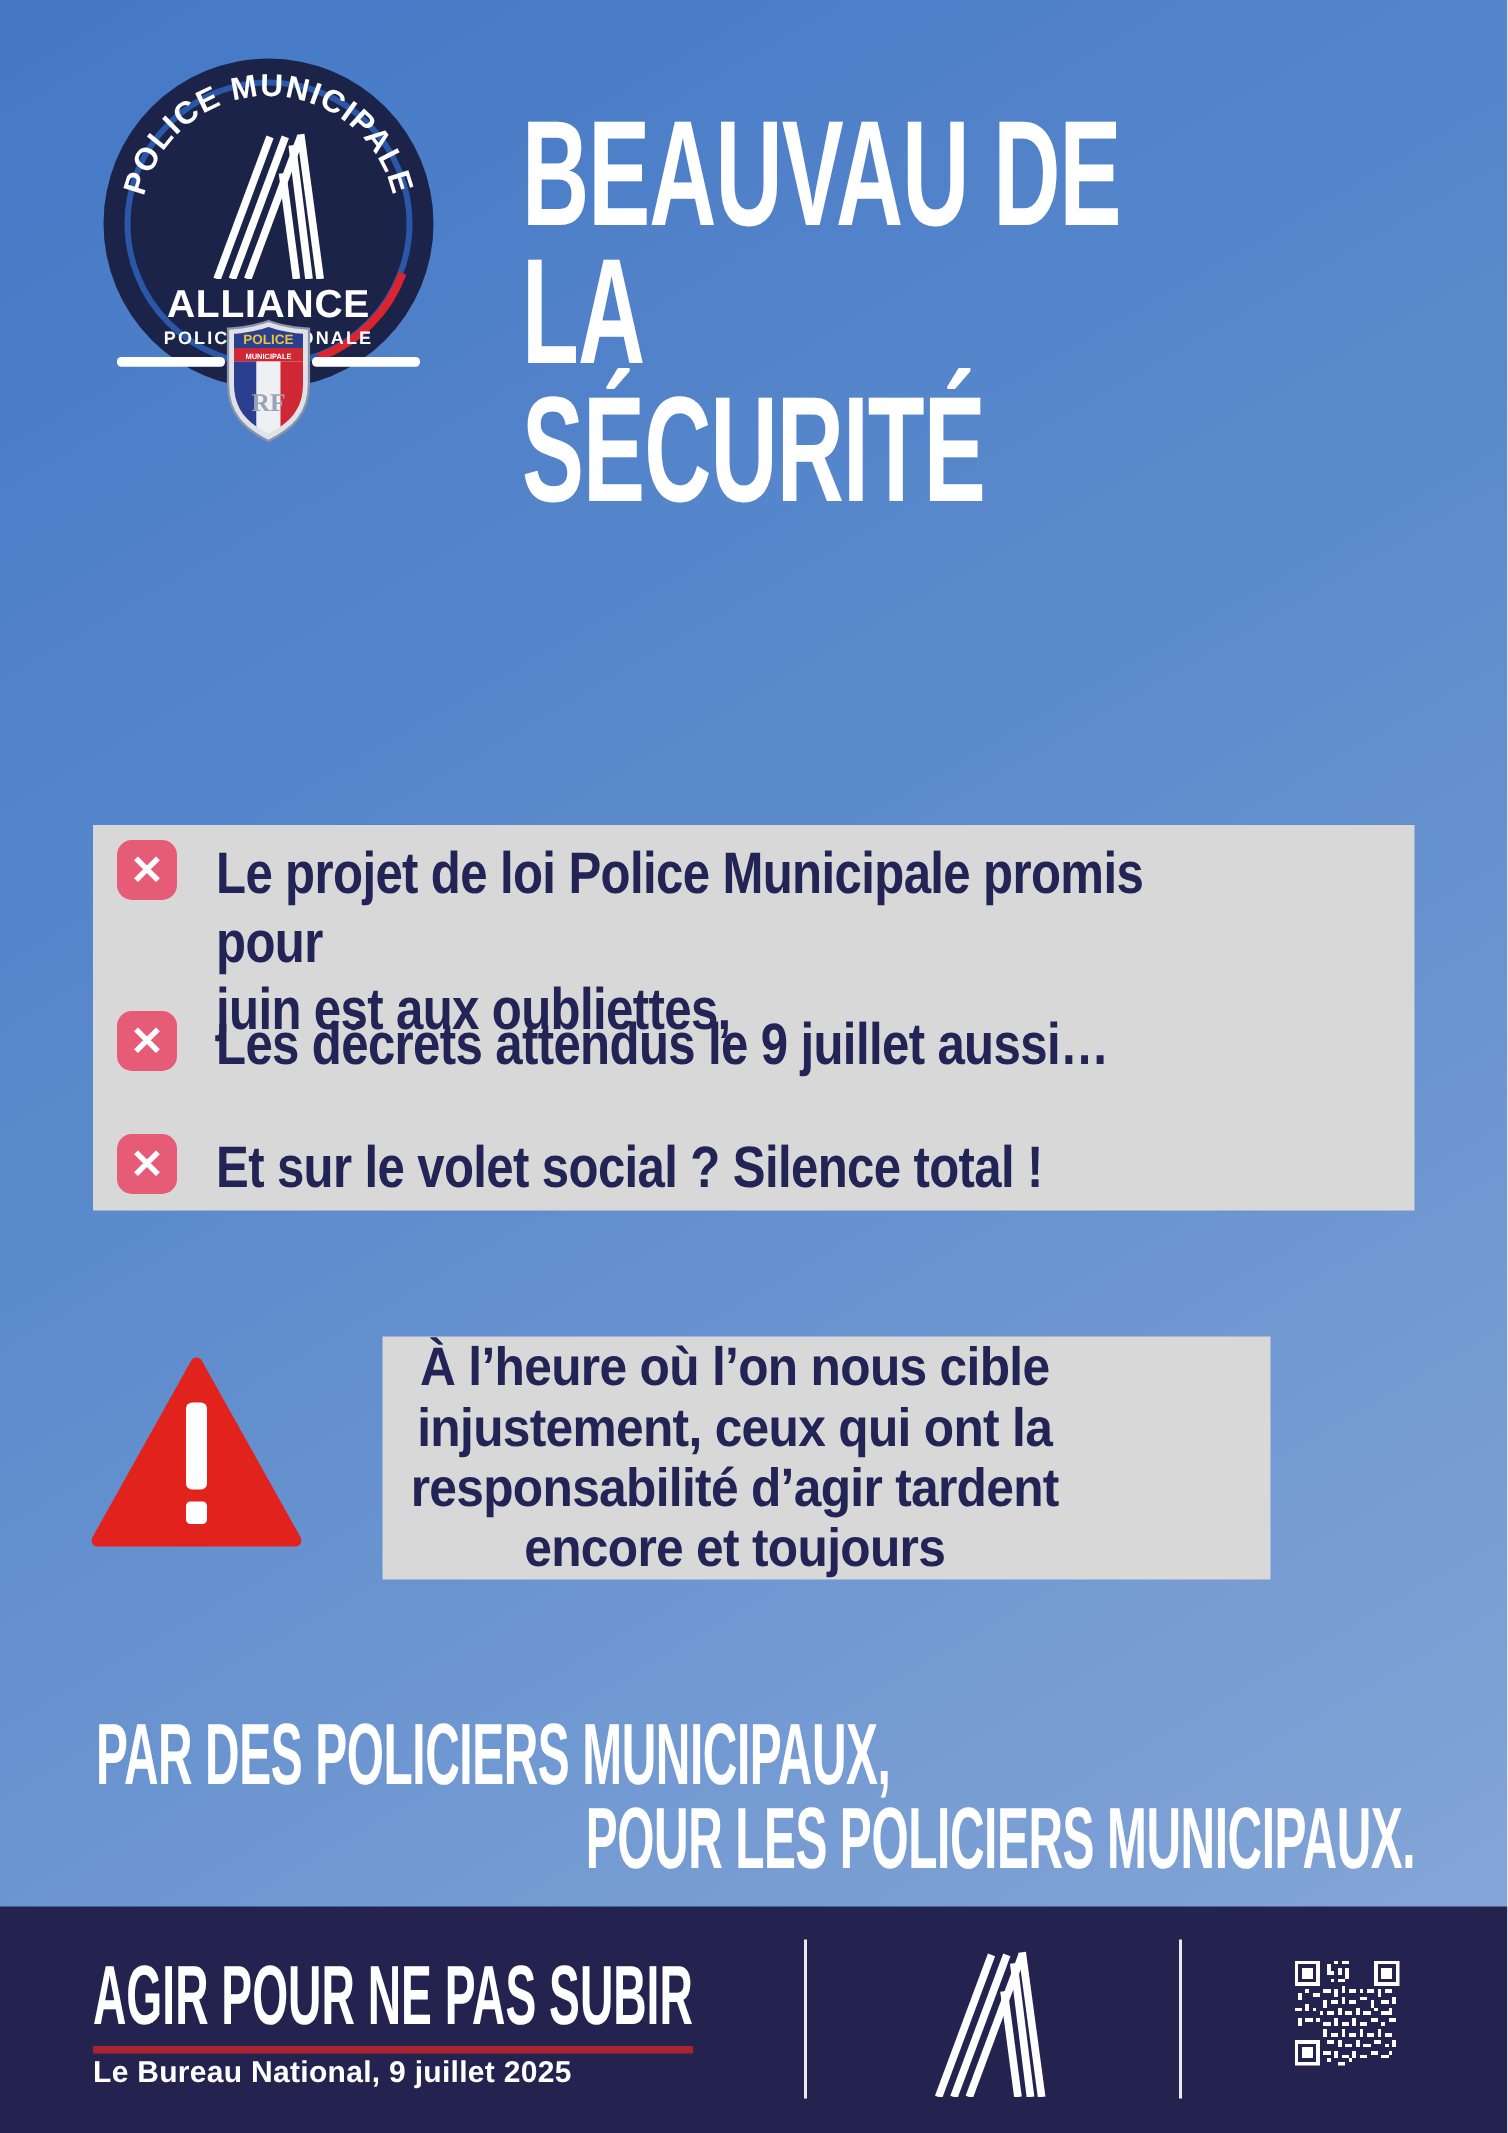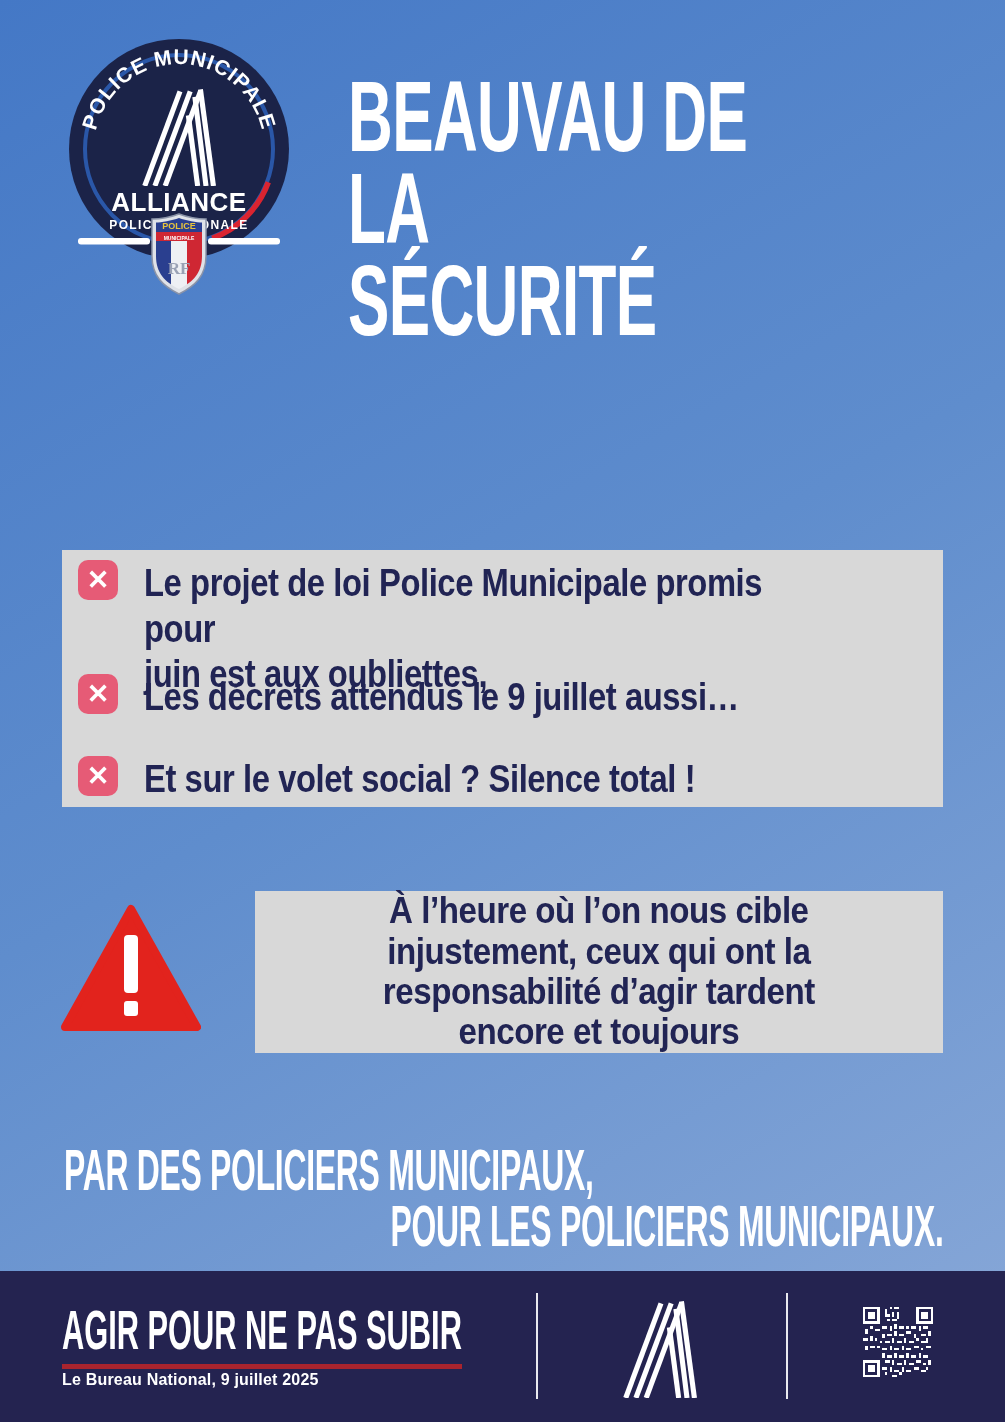--- a/index.html
+++ b/index.html
@@ -18,34 +18,34 @@
           white-space:pre-line;transform:scaleX(0.66);transform-origin:50% 50%;letter-spacing:-0.5px;}
 
   .graybox{background:#d8d8d8;}
   .bullets{left:62px;top:550px;width:881px;height:257px;}
   .bullet-row{position:absolute;left:0;display:flex;align-items:flex-start;}
   .x-icon{flex:0 0 auto;width:40px;height:40px;margin-left:16px;border-radius:10px;background:#e65b76;
           color:#fff;font-weight:700;font-size:27px;line-height:40px;text-align:center;}
   .bullet-text{margin-left:26px;color:#212454;font-weight:700;font-size:39px;line-height:1.17;
           white-space:pre-line;transform:scaleX(0.84);transform-origin:0 0;letter-spacing:-0.5px;}
 
-  .warnbox{left:255px;top:891px;width:688px;height:162px;display:flex;align-items:center;justify-content:center;}
+  .warnbox{left:255px;top:891px;width:592px;height:162px;display:flex;align-items:center;justify-content:flex-start;}
   .warn-text{color:#212454;font-weight:700;font-size:36px;line-height:1.12;text-align:center;
           white-space:pre-line;transform:scaleX(0.92);transform-origin:50% 50%;letter-spacing:-0.5px;}
 
   .slogan1{left:64px;top:1136px;color:#fff;font-weight:700;font-size:58px;letter-spacing:-0.5px;
           transform:scaleX(0.55);transform-origin:0 0;white-space:nowrap;}
   .slogan2{right:62px;top:1192px;color:#fff;font-weight:700;font-size:58px;letter-spacing:-0.5px;
           transform:scaleX(0.55);transform-origin:100% 0;white-space:nowrap;text-align:right;}
 
   .footer{left:0;top:1271px;width:1005px;height:153px;background:#242350;}
   .motto{left:62px;top:26px;color:#fff;font-weight:700;font-size:56px;letter-spacing:0;
          transform:scaleX(0.55);transform-origin:0 0;white-space:nowrap;}
   .motto-underline{left:62px;top:93px;width:400px;height:5px;background:#a9242e;}
-  .byline{left:62px;top:100px;color:#fff;font-weight:700;font-size:16px;letter-spacing:0.2px;}
+  .byline{left:62px;top:100px;color:#fff;font-weight:700;font-size:20px;letter-spacing:0.2px;}
   .vdiv{top:22px;width:2px;height:106px;background:rgba(255,255,255,0.9);}
 </style>
 </head>
 <body>
 
 <div class="poster">
 
   <svg width="0" height="0" style="position:absolute" aria-hidden="true">
     <defs>
       <symbol id="amark" viewBox="0 0 84 112">

